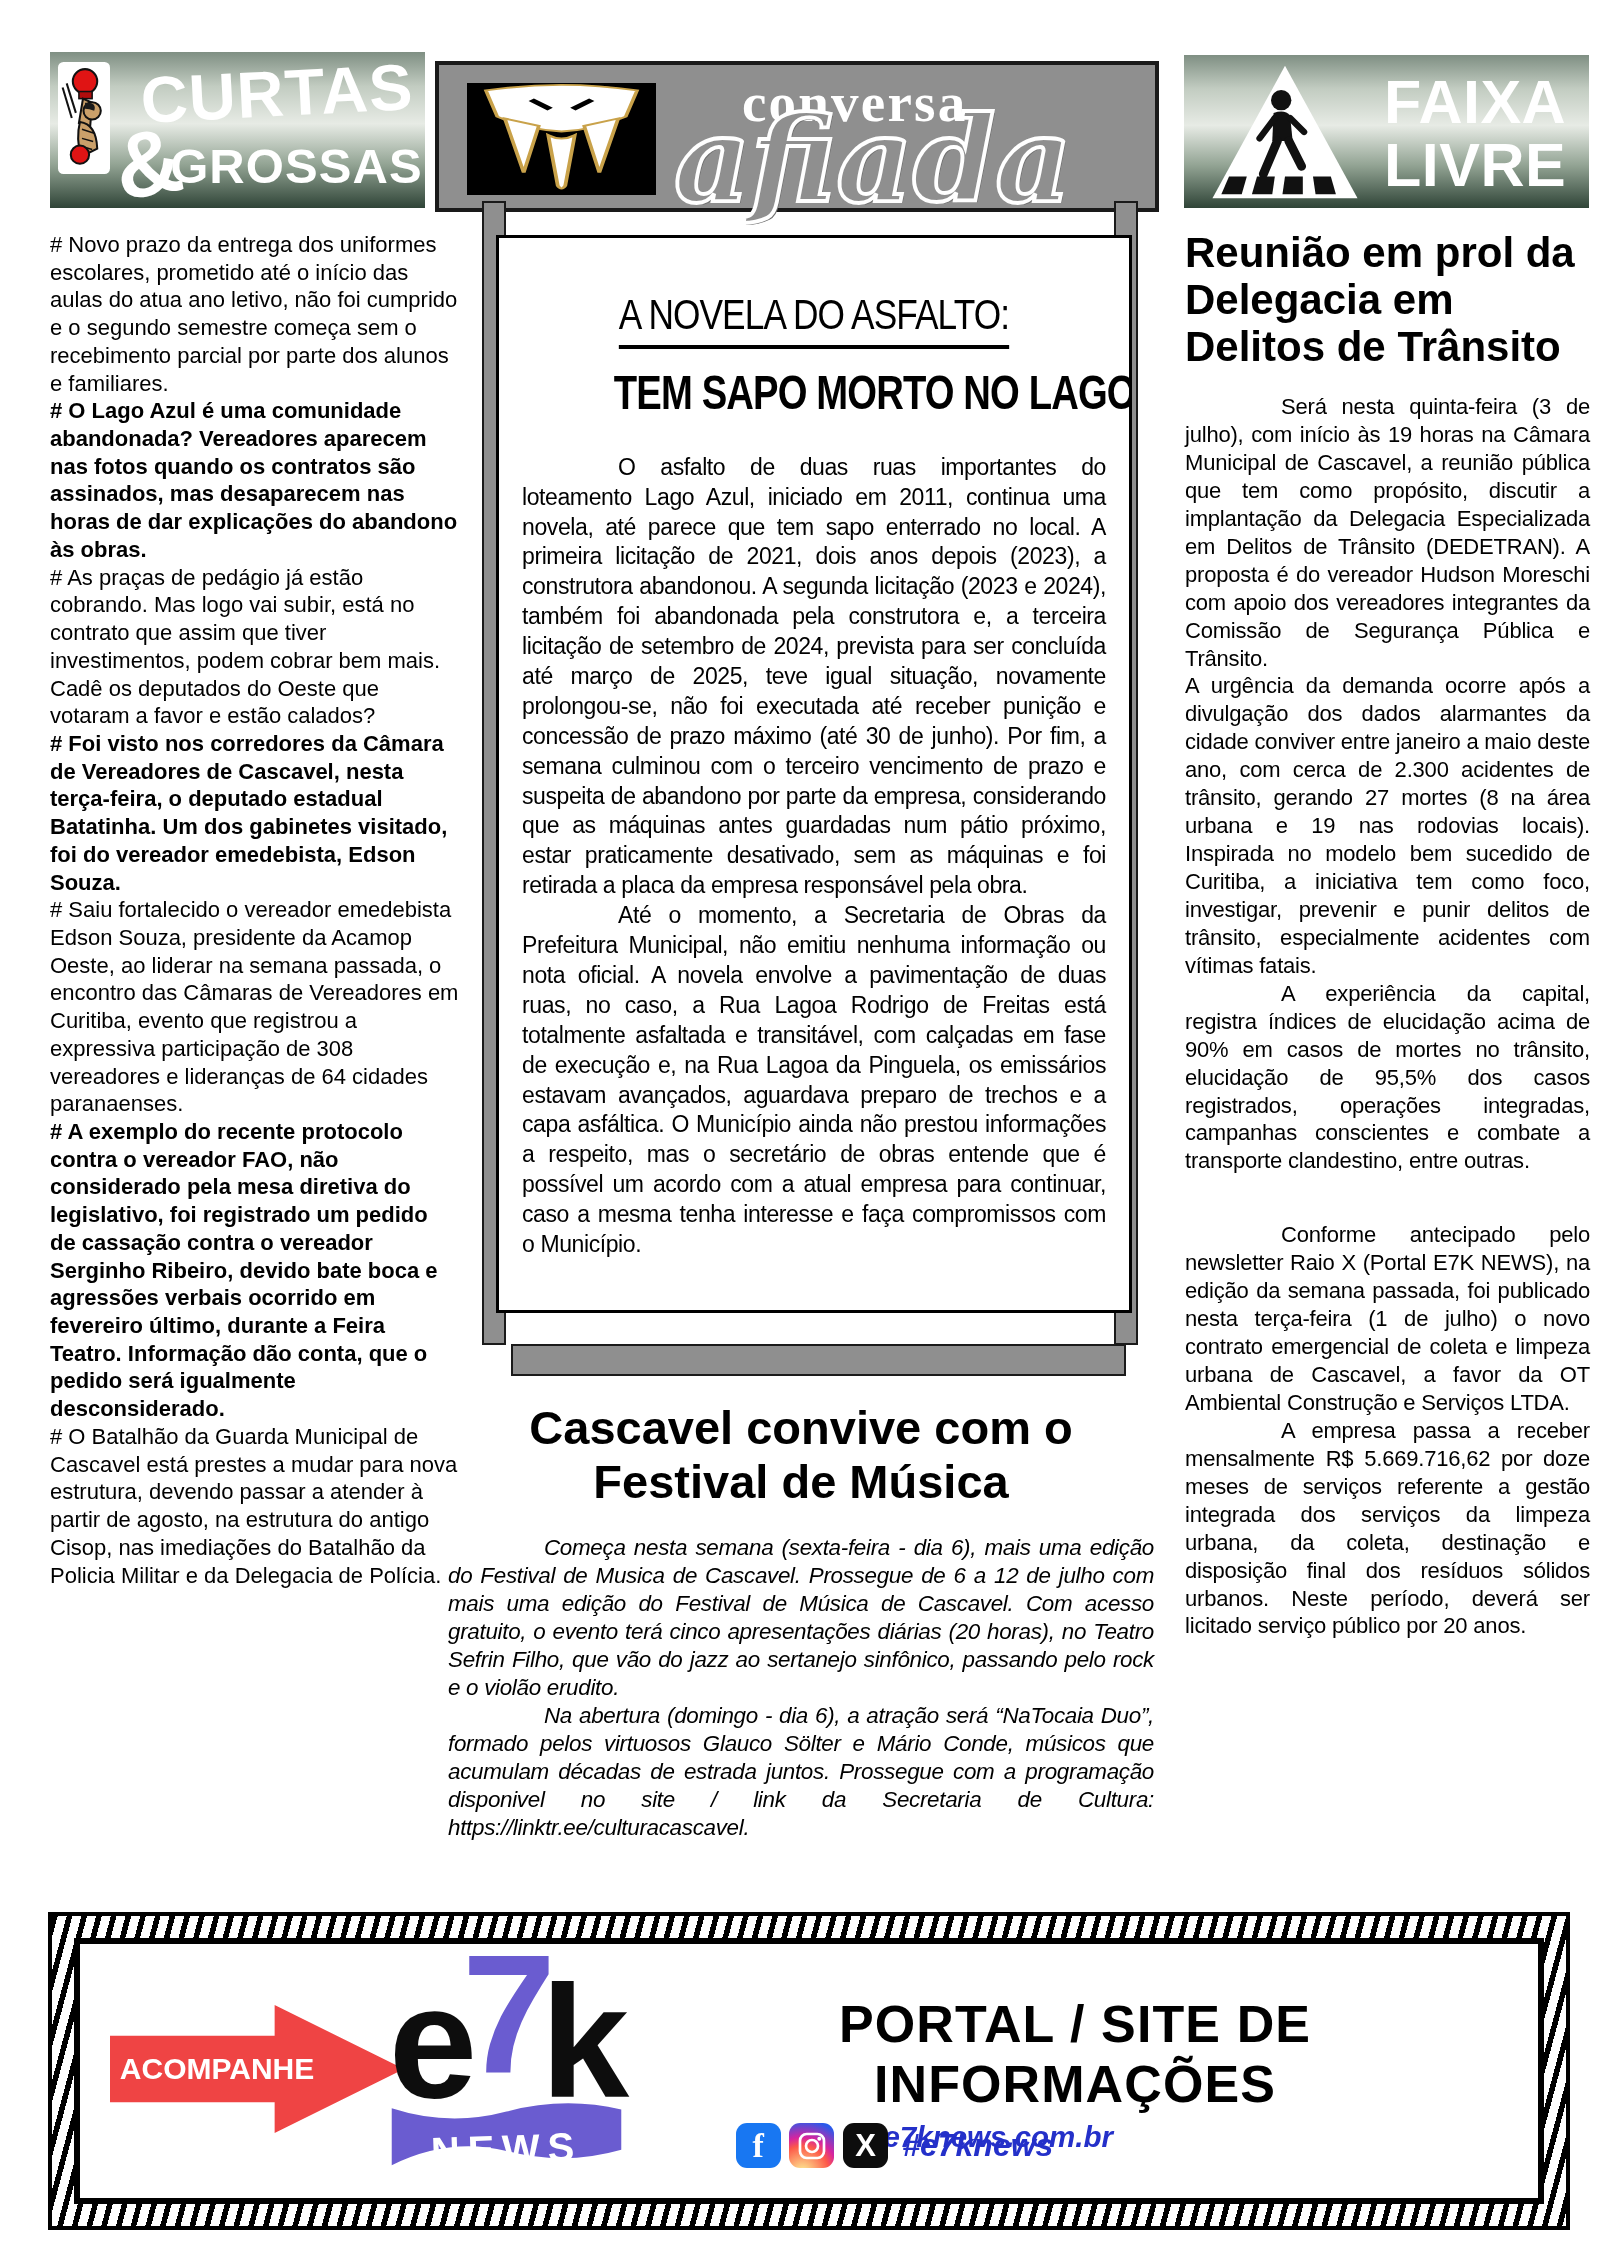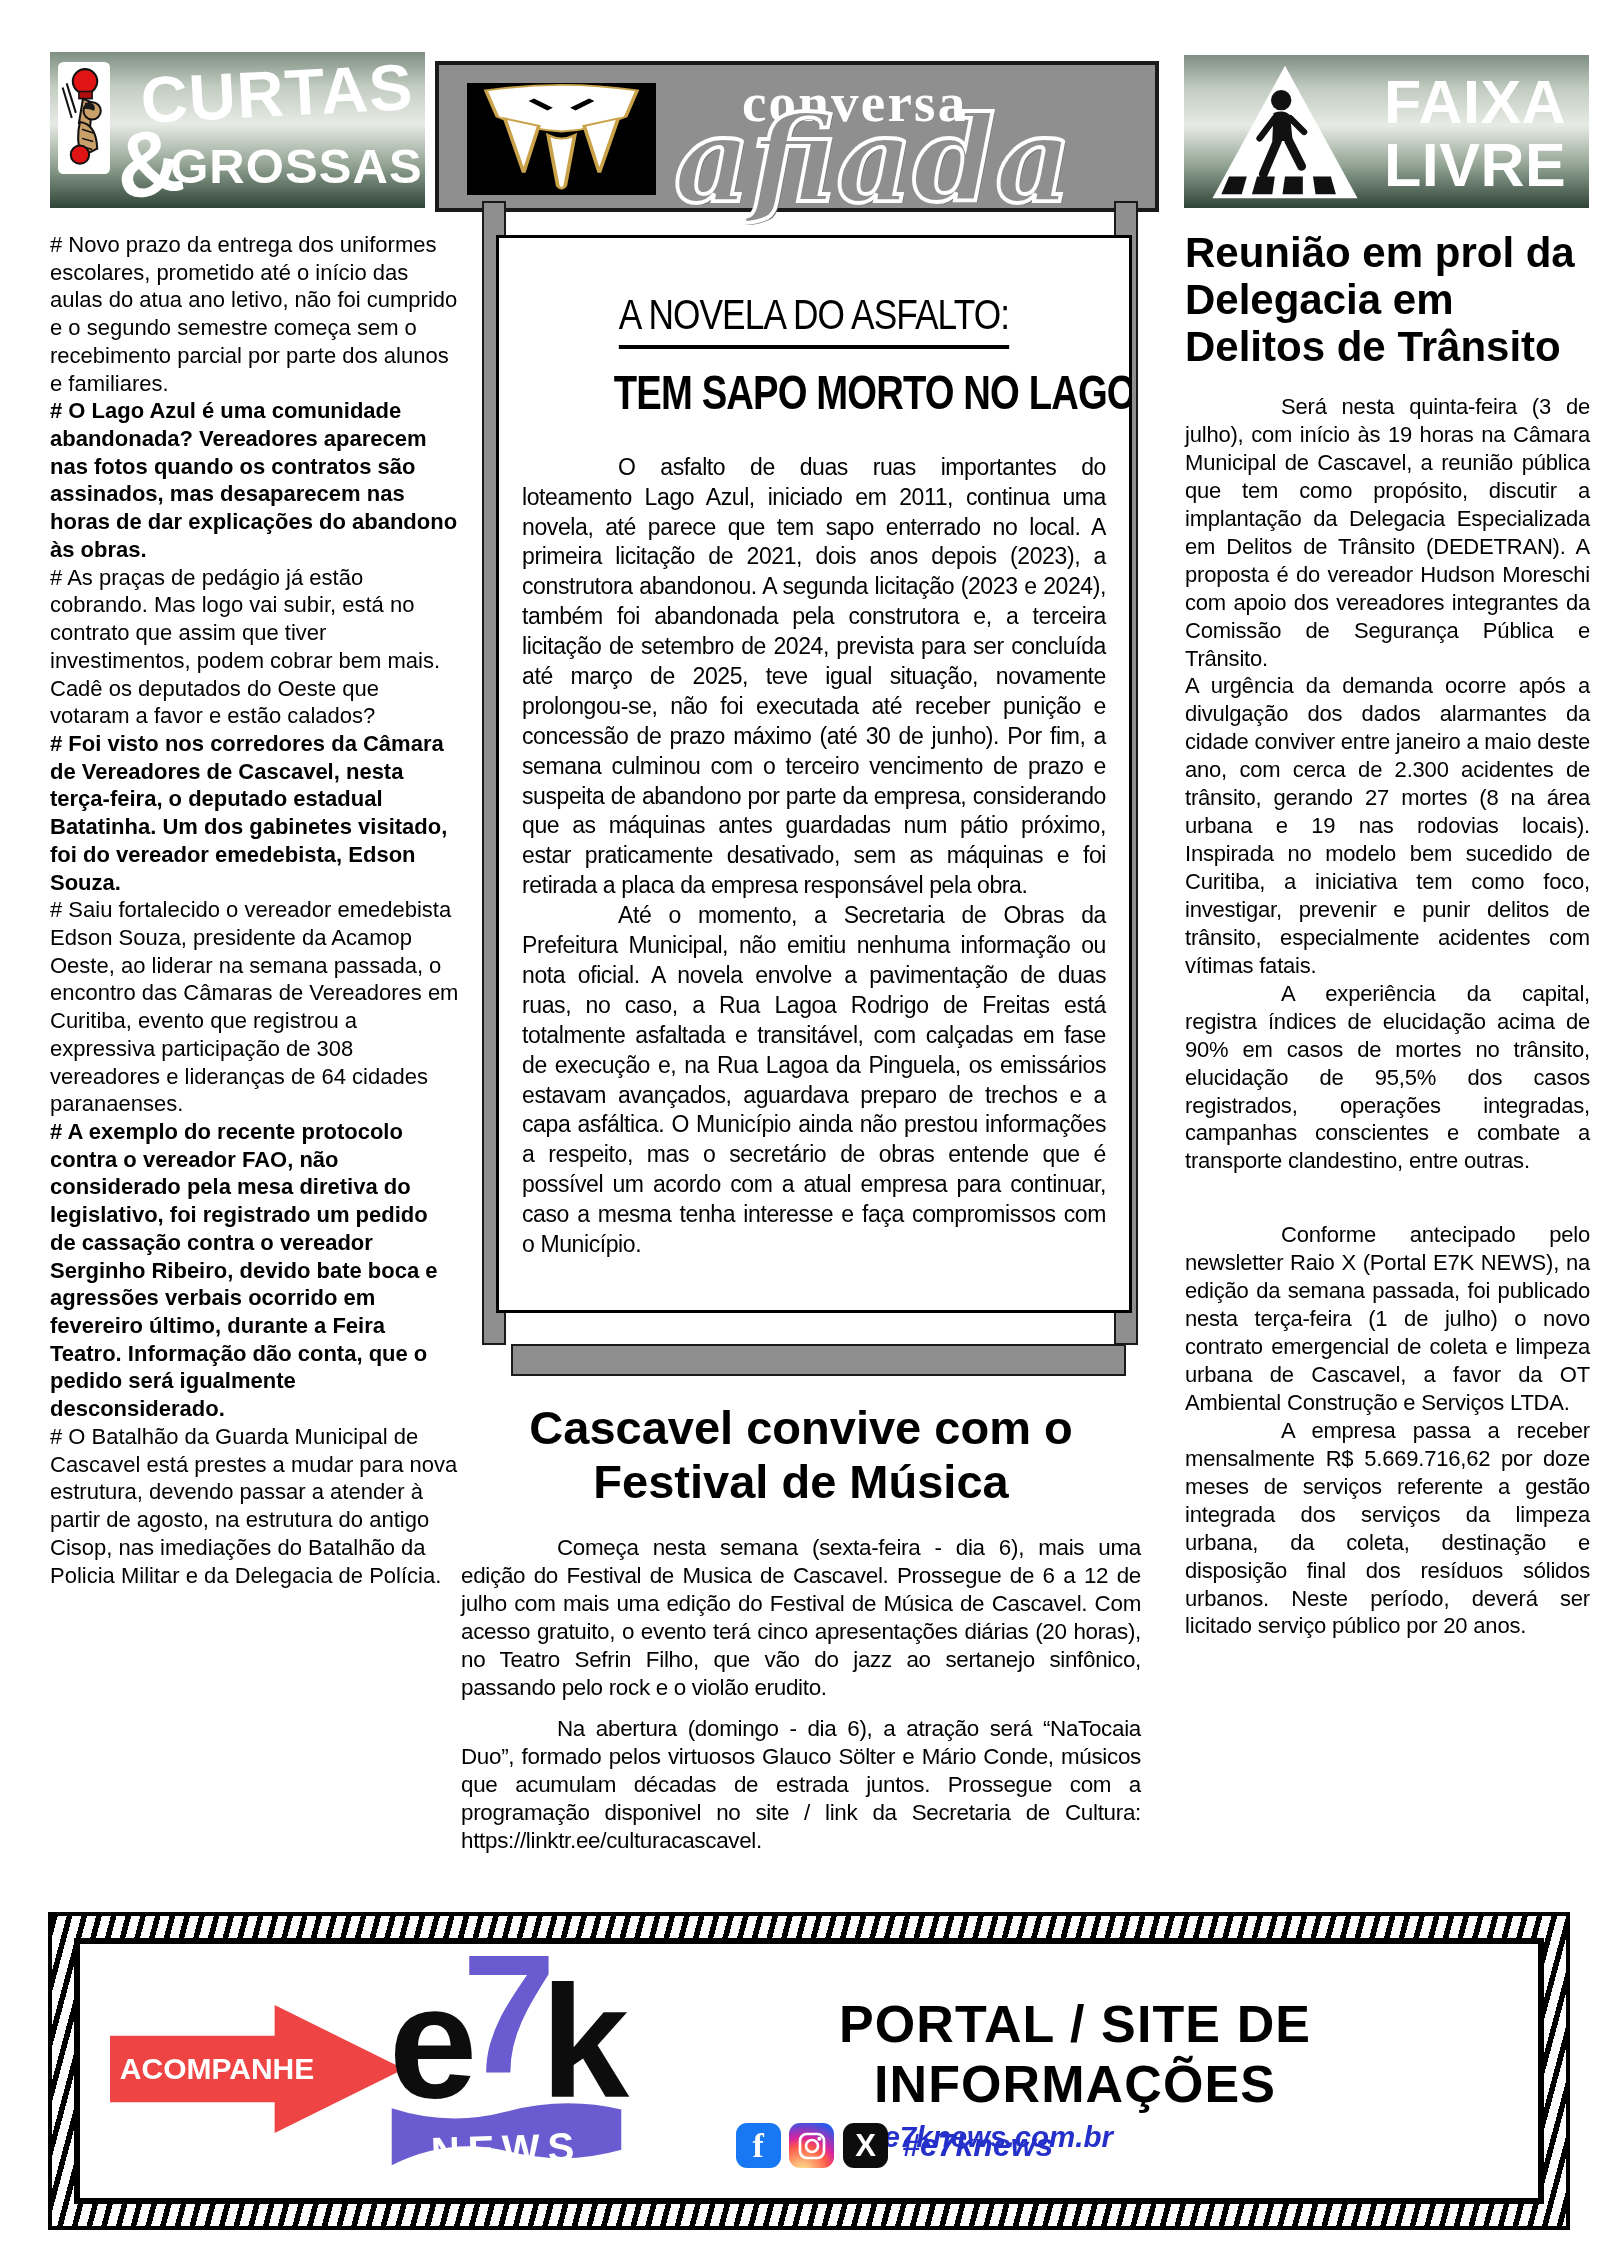--- a/index.html
+++ b/index.html
@@ -45,21 +45,21 @@
   .mid-headline-row{text-align:center;margin-top:15.3px;}
   .mid-headline{display:inline-block;font-size:49px;font-weight:800;transform:scaleX(0.78);transform-origin:center;
                 white-space:nowrap;letter-spacing:-1.1px;}
   .mid-body{margin-top:33px;font-size:23px;line-height:1.3;text-align:justify;letter-spacing:-0.4px;}
   .mid-body p{margin:0;}
   .mid-shadow{position:absolute;left:511px;top:1344px;width:611px;height:28.4px;background:#8f8f8f;border:2.2px solid #1a1a1a;}
 
   .festival{position:absolute;left:448px;top:1401px;width:706px;}
   .festival h2{margin:0 0 24.6px 0;text-align:center;font-size:47px;line-height:1.15;font-weight:800;}
   .festival .body{font-size:22.4px;line-height:1.25;text-align:justify;letter-spacing:-0.3px;}
-  .festival .body p{margin:13px;}
+  .festival .body p{margin:0;font-style:italic;}
 
   .indent{text-indent:96px;}
 
   
   .col-right{position:absolute;left:1185px;top:229px;width:405px;}
   .col-right h2{margin:0 0 23px 0;font-size:42px;line-height:1.12;font-weight:800;}
   .col-right .body{font-size:22px;line-height:1.27;text-align:justify;letter-spacing:-0.2px;}
   .col-right .body p{margin:0;}
   .gap-article{height:46px;}
 

